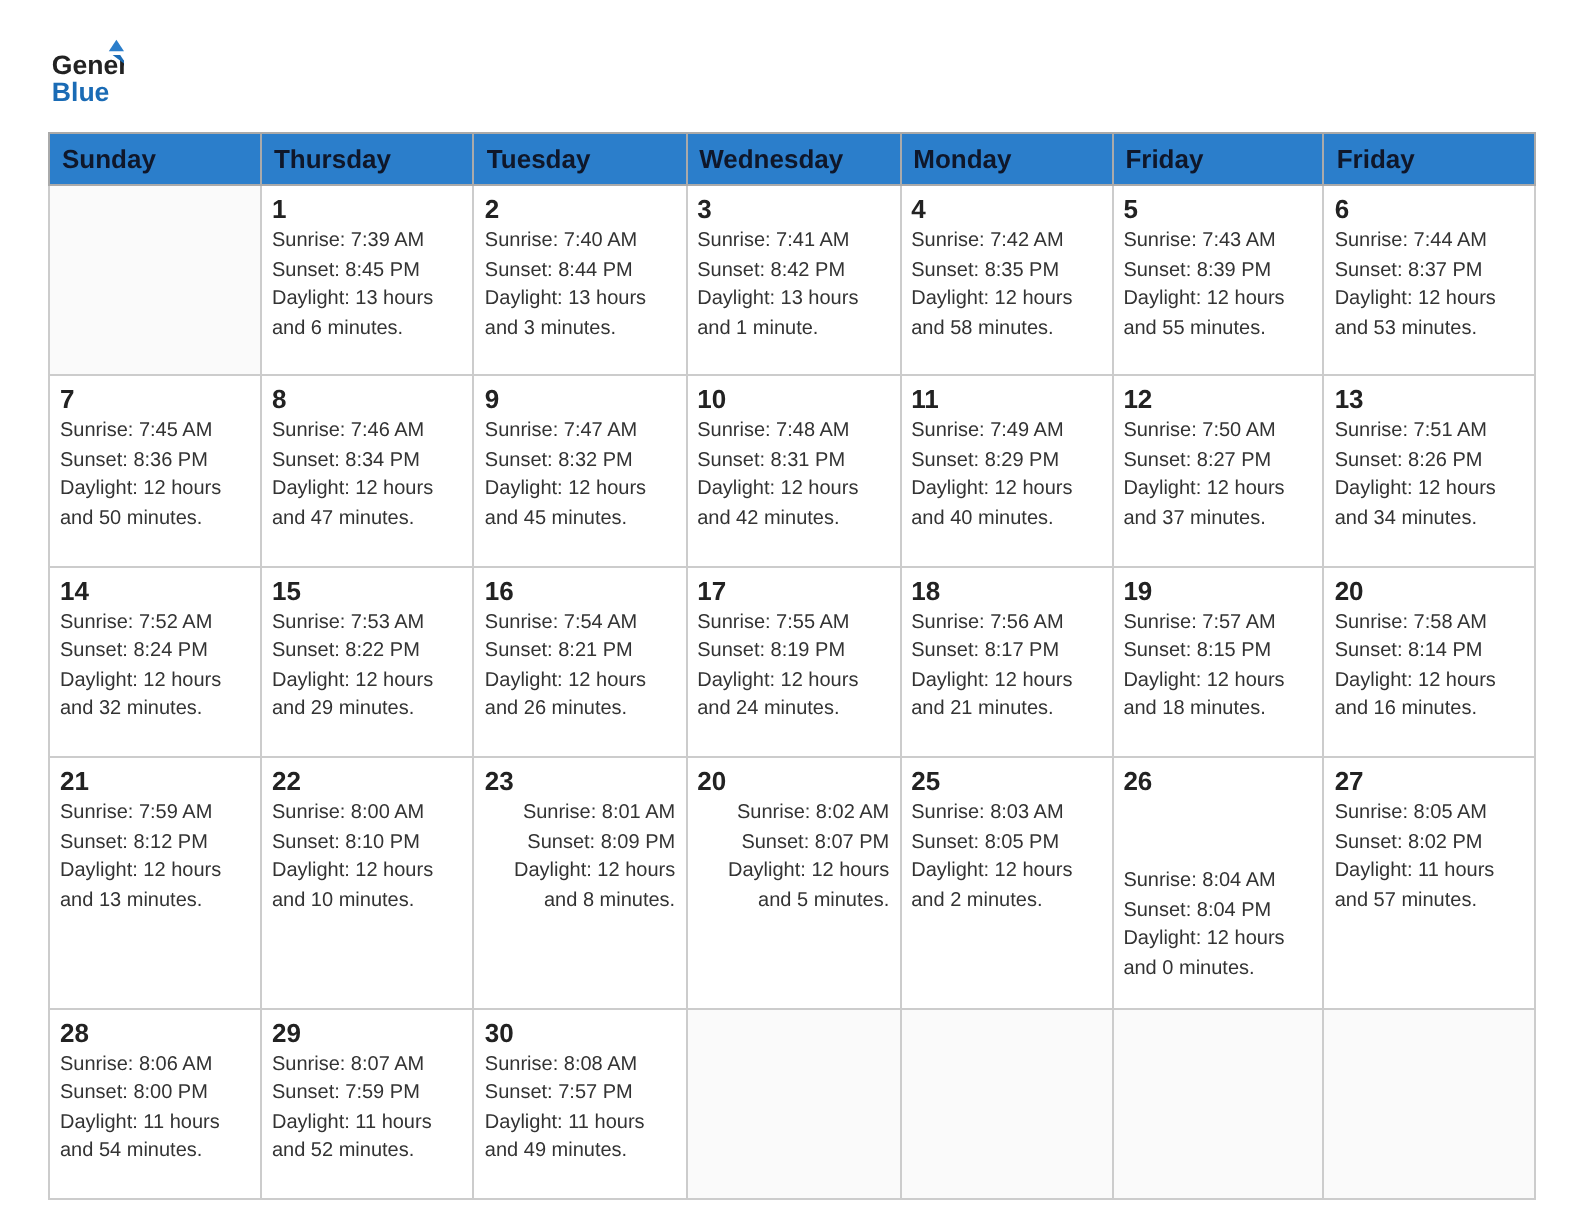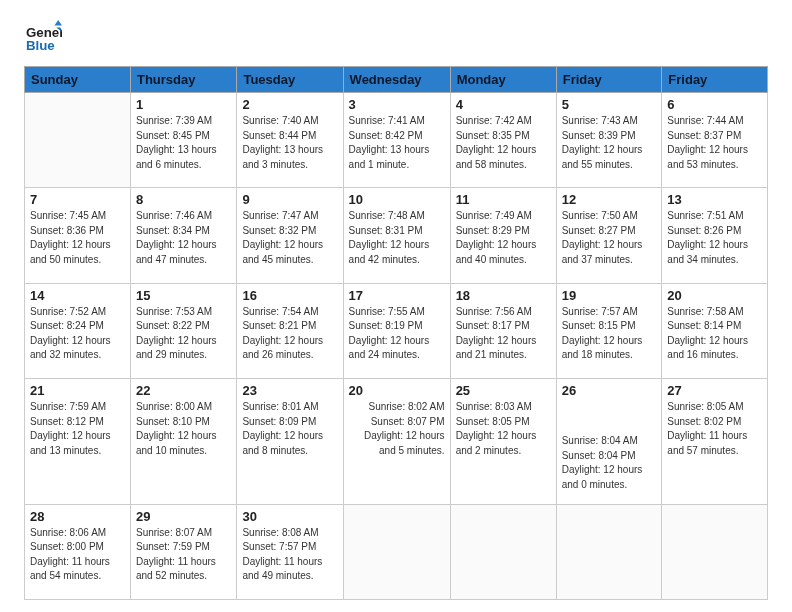--- a/index.html
+++ b/index.html
@@ -281,21 +281,21 @@
           </td>
           <td>
             <span class="day-number">22</span>
             <div class="day-info" style="white-space: pre-line;">Sunrise: 8:00 AM
 Sunset: 8:10 PM
 Daylight: 12 hours
 and 10 minutes.</div>
           </td>
           <td>
             <span class="day-number">23</span>
-            <div class="day-info" style="white-space: pre-line;">Sunrise: 8:01 AM
+            <div class="day-info" style="white-space: pre-line; text-align: right;">Sunrise: 8:01 AM
 Sunset: 8:09 PM
 Daylight: 12 hours
 and 8 minutes.</div>
           </td>
           <td>
             <span class="day-number">20</span>
             <div class="day-info" style="white-space: pre-line; text-align: right;">Sunrise: 8:02 AM
 Sunset: 8:07 PM
 Daylight: 12 hours
 and 5 minutes.</div>

